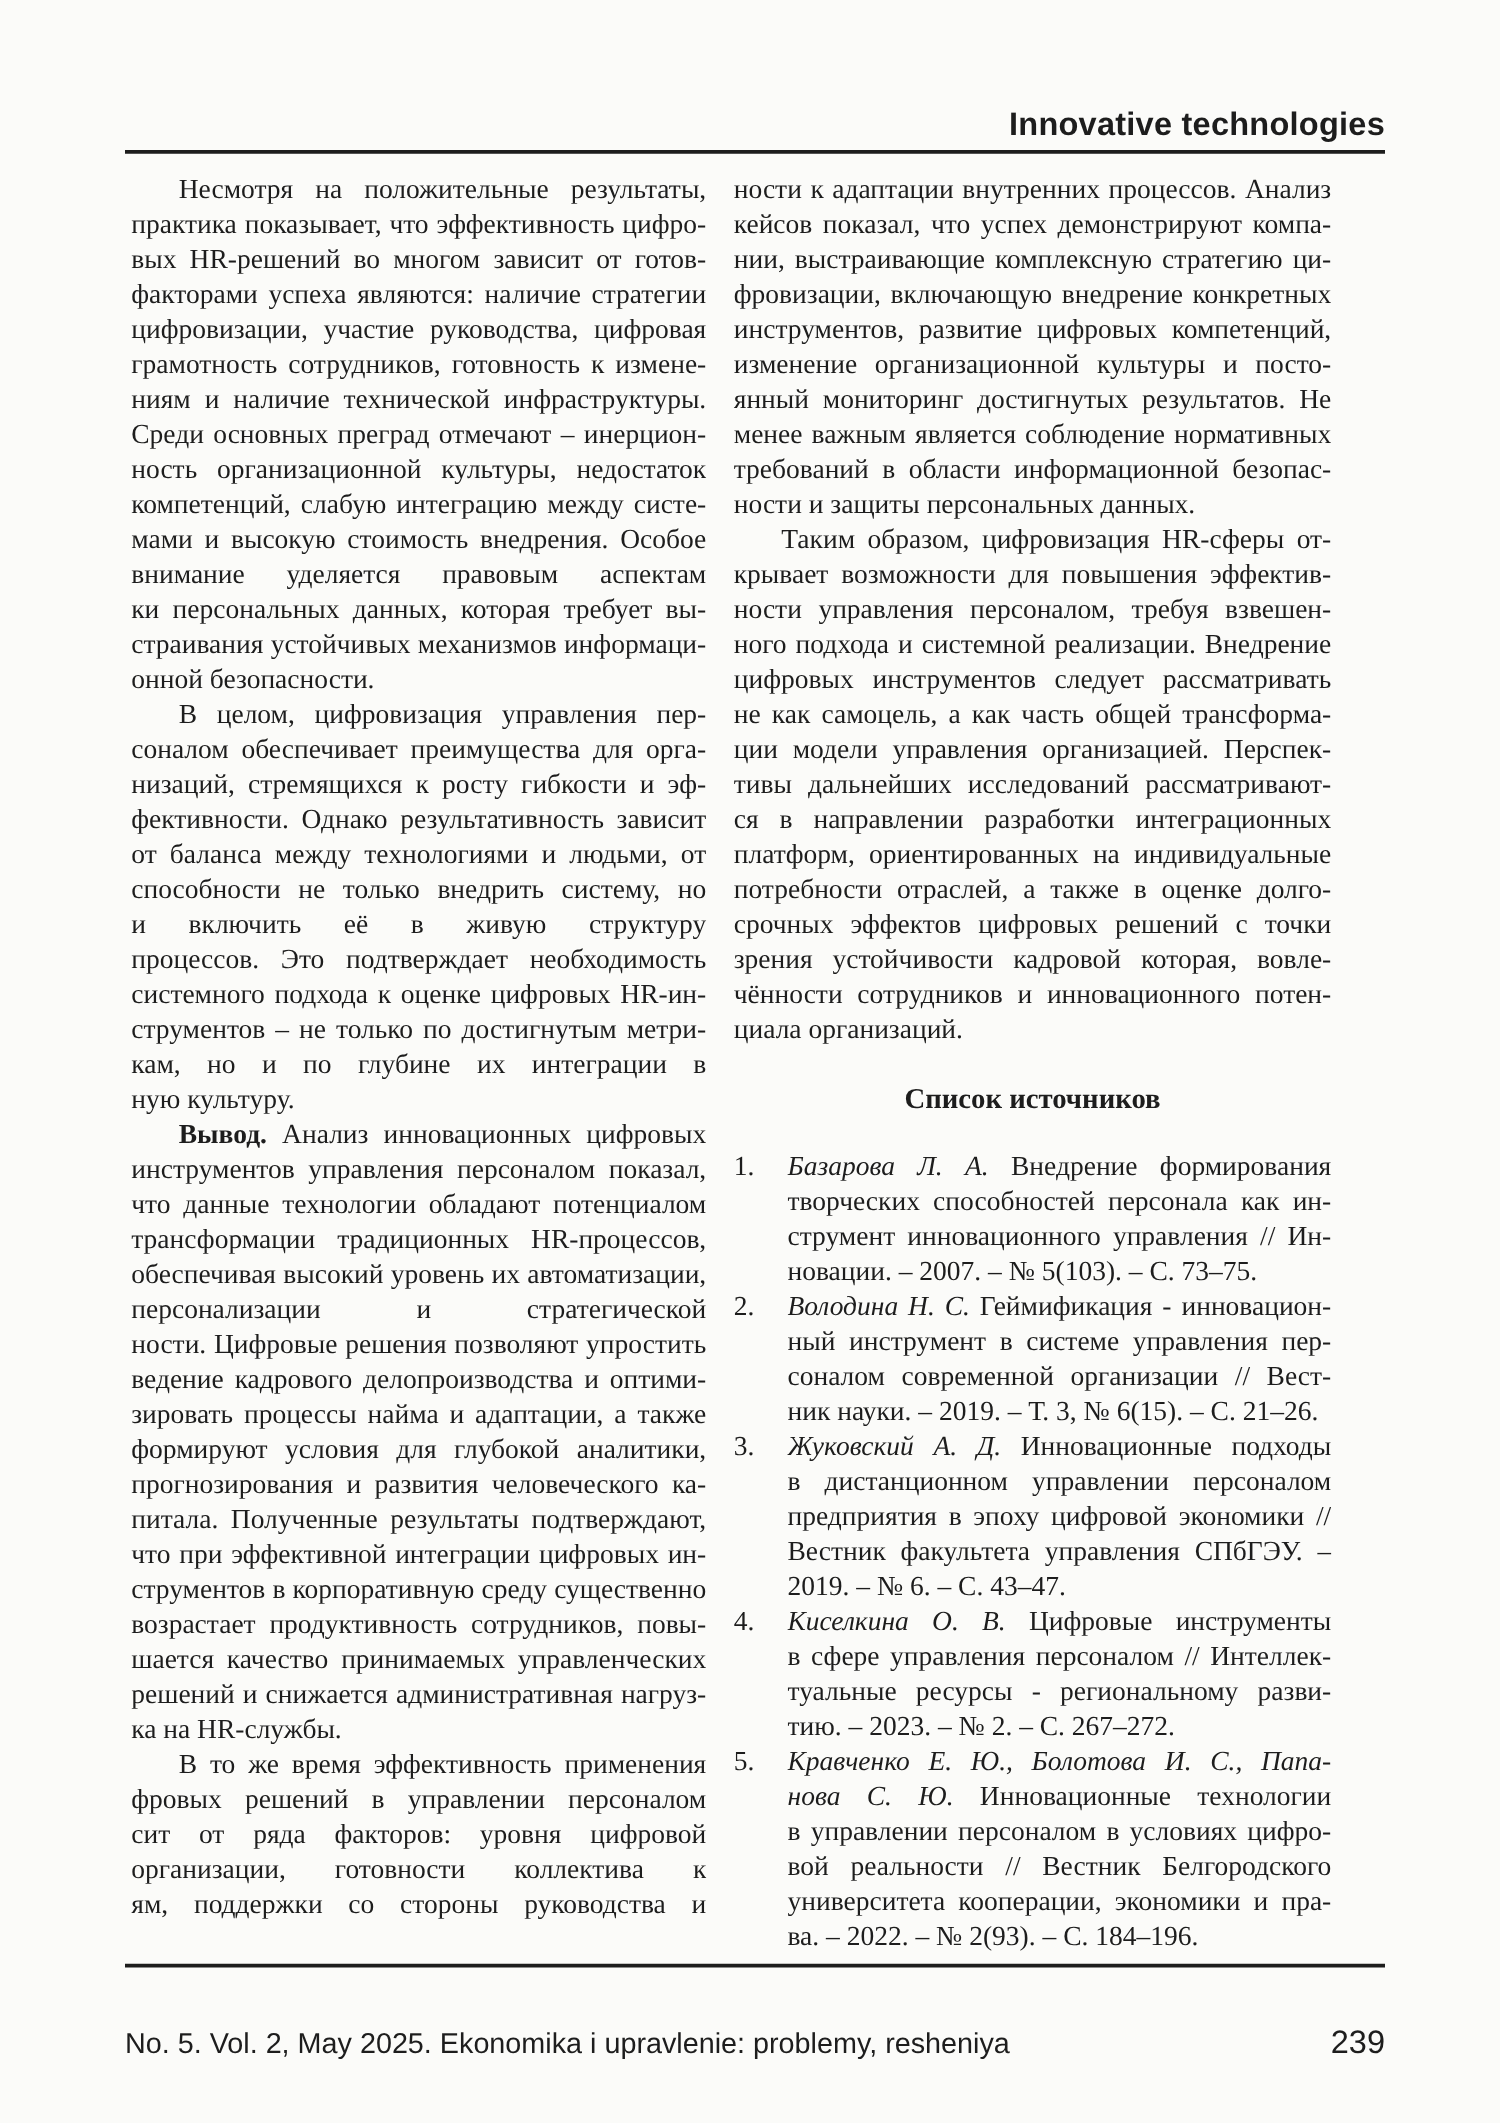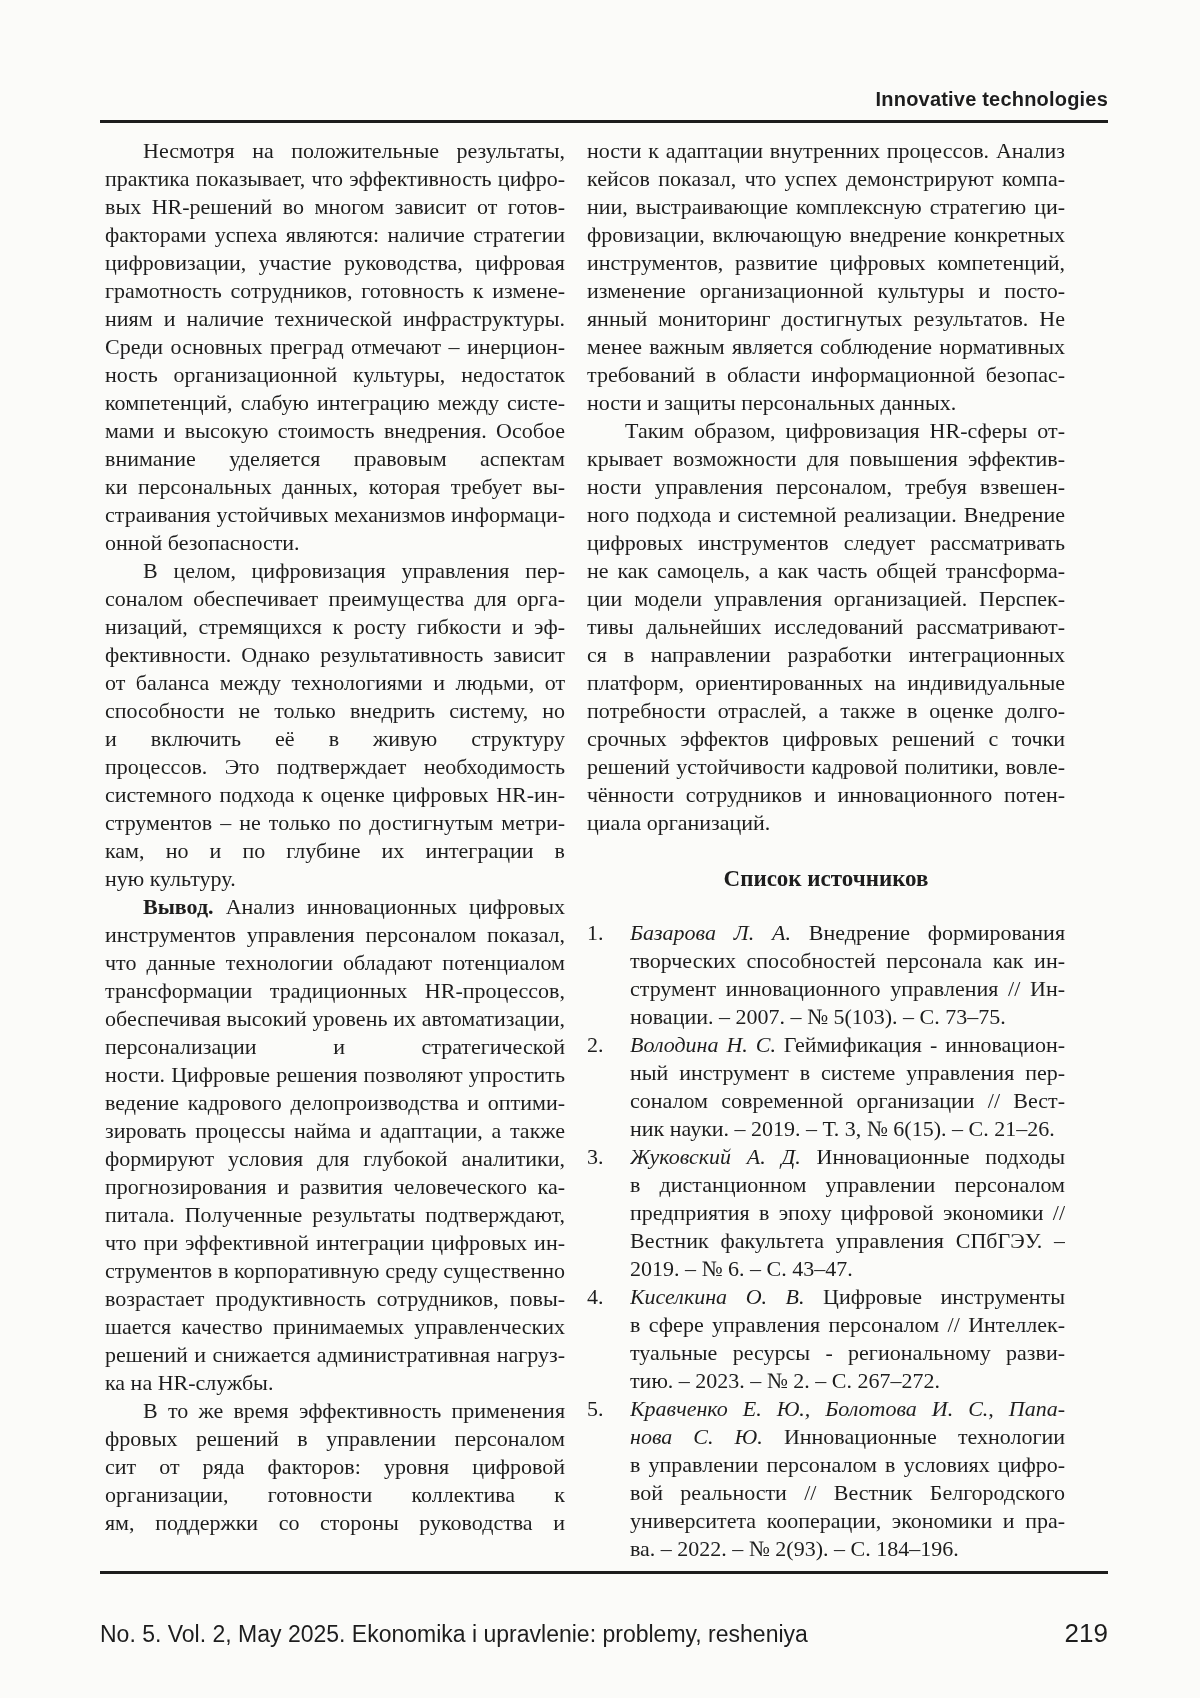--- a/index.html
+++ b/index.html
@@ -16,21 +16,21 @@
     color: var(--ink, #1d1d1d);
     font-family: "Liberation Serif", "DejaVu Serif", serif;
     overflow: hidden;
   }
   .header-title {
     position: absolute;
     left: 100px; top: 84px; width: 1008px;
     text-align: right;
     font-family: "Liberation Sans", "DejaVu Sans", sans-serif;
     font-weight: bold;
-    font-size: 20px;
+    font-size: 26px;
     line-height: 30px;
     letter-spacing: 0.2px;
   }
   .rule {
     position: absolute;
     left: 100px; width: 1008px; height: 3px;
     background: var(--rule, #1d1d1d);
   }
   .header-rule { top: 120px; }
   .footer-rule { top: 1571px; }
@@ -161,21 +161,21 @@
           <div class="tline"><span>ности управления персоналом, требуя взвешен-</span></div>
           <div class="tline"><span>ного подхода и системной реализации. Внедрение</span></div>
           <div class="tline"><span>цифровых инструментов следует рассматривать</span></div>
           <div class="tline"><span>не как самоцель, а как часть общей трансформа-</span></div>
           <div class="tline"><span>ции модели управления организацией. Перспек-</span></div>
           <div class="tline"><span>тивы дальнейших исследований рассматривают-</span></div>
           <div class="tline"><span>ся в направлении разработки интеграционных</span></div>
           <div class="tline"><span>платформ, ориентированных на индивидуальные</span></div>
           <div class="tline"><span>потребности отраслей, а также в оценке долго-</span></div>
           <div class="tline"><span>срочных эффектов цифровых решений с точки</span></div>
-          <div class="tline"><span>решений устойчивости кадровой политики, вовле-</span></div>
+          <div class="tline"><span>зрения устойчивости кадровой которая, вовле-</span></div>
           <div class="tline"><span>чённости сотрудников и инновационного потен-</span></div>
           <div class="tline last"><span>циала организаций.</span></div>
         </div>
       <div class="refs-heading">Список источников</div>
       <div id="refs">
           <div class="ref">
             <div class="ref-num">1.</div>
             <div class="ref-body">
               <div class="tline"><span class="st-i">Базарова Л. А.</span><span> Внедрение формирования</span></div>
               <div class="tline"><span>творческих способностей персонала как ин-</span></div>
@@ -222,16 +222,16 @@
               <div class="tline last"><span>ва. – 2022. – № 2(93). – С. 184–196.</span></div>
             </div>
           </div>
         </div>
     </section>
   </main>
 
   <div class="rule footer-rule"></div>
   <div class="footer-row">
     <span>No. 5. Vol. 2, May 2025. Ekonomika i upravlenie: problemy, resheniya</span>
-    <span class="page-num">219</span>
+    <span class="page-num">239</span>
   </div>
 
 </div>
 
 </body></html>

